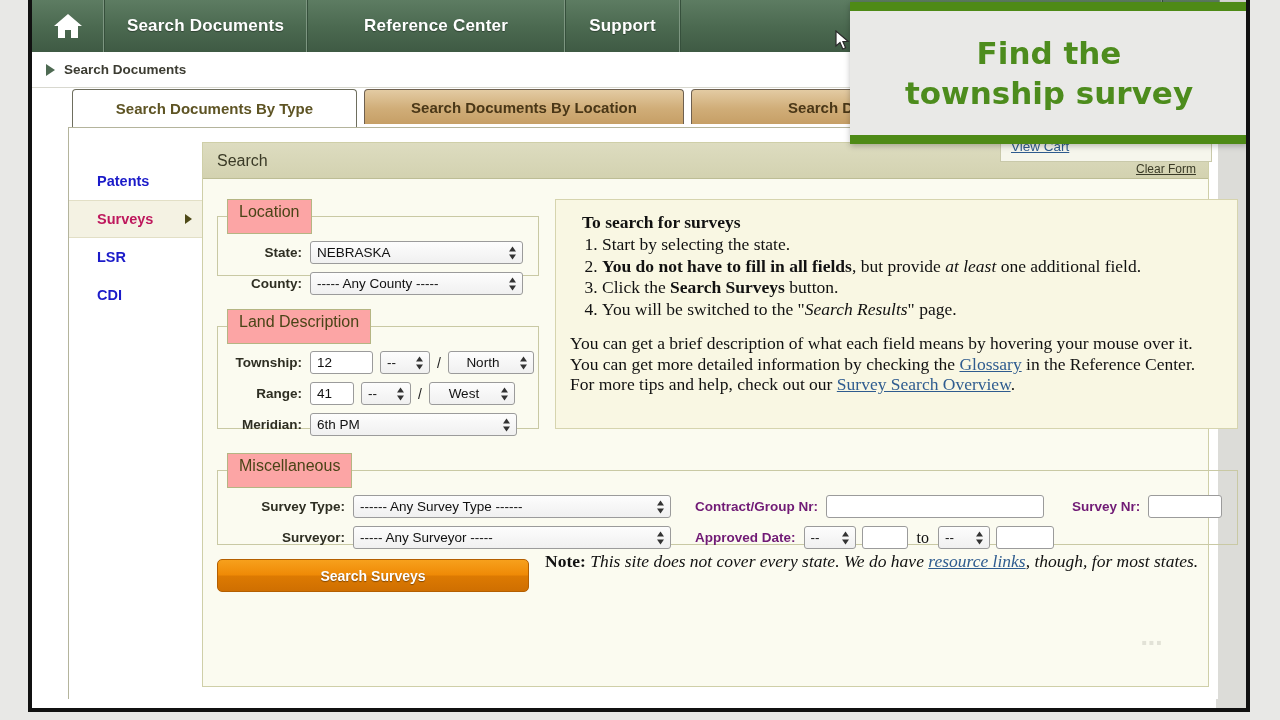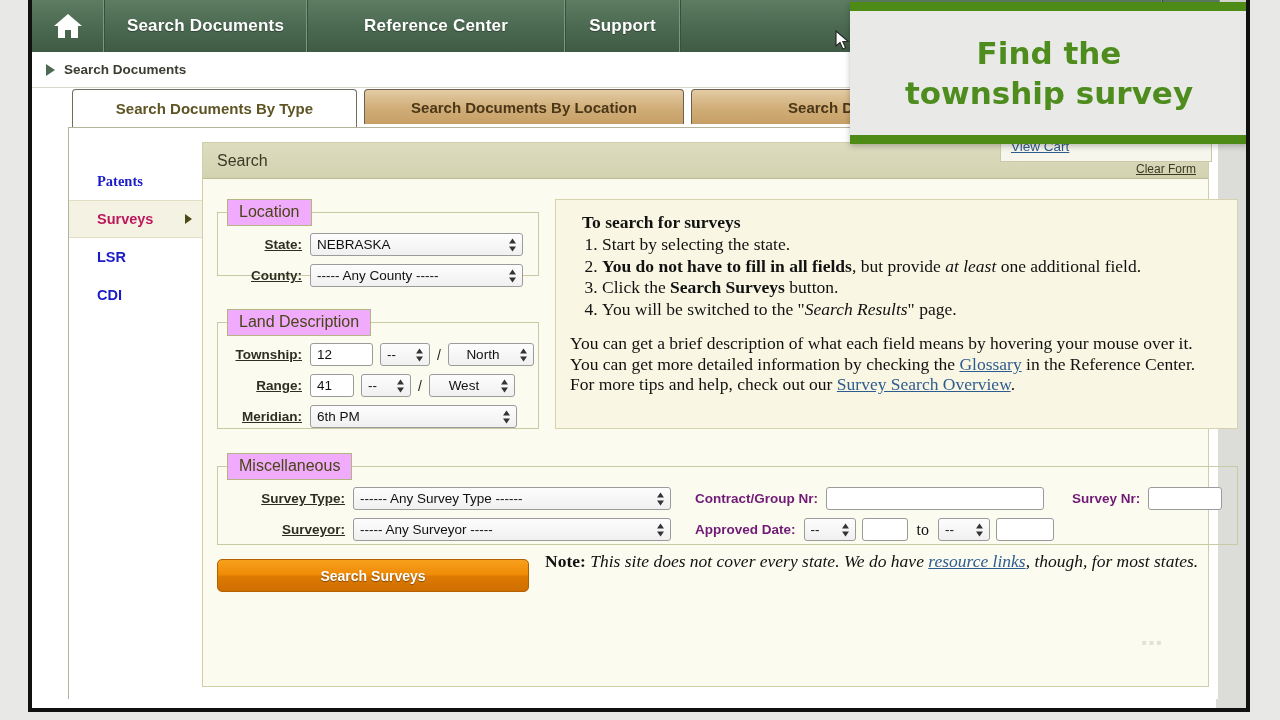--- a/index.html
+++ b/index.html
@@ -190,21 +190,21 @@
     border-top: 1px solid #e2dfc6;
     border-bottom: 1px solid #e2dfc6;
   }
   .side-item .arrow {
     position: absolute; right: 10px;
     width: 0; height: 0;
     border-left: 7px solid #4e4a18;
     border-top: 5px solid transparent;
     border-bottom: 5px solid transparent;
   }
-  #sideitem-0 { margin-top: 34px; font-family: Liberation Serif, serif; }
+  #sideitem-0 { margin-top: 34px; }
 
   
   #searchpanel {
     position: absolute;
     left: 133px; top: 14px;
     width: 1007px; height: 545px;
     background: #fbfbf0;
     border: 1px solid #cfcfa8;
   }
   #searchhead {
@@ -223,42 +223,41 @@
 
   
   fieldset.box {
     border: 1px solid #c9c9a4;
     margin: 0;
     padding: 0;
     background: transparent;
     position: absolute;
   }
   fieldset.box > legend {
-    background: #f0abfc;
+    background: #fca5a5;
     border: 1px solid #b5b583;
     font-size: 16px;
     color: #4a4417;
-    padding: 3px 11px 4px 11px;
+    padding: 3px 11px 12px 11px;
     margin-left: 9px;
   }
   #fs-location   { left: 14px; top: 56px;  width: 322px; height: 77px; }
   #fs-land       { left: 14px; top: 166px; width: 322px; height: 120px; }
   #fs-misc       { left: 14px; top: 310px; width: 1021px; height: 92px; }
   #fs-misc { width: 1021px; }
 
   .frow {
     display: flex; align-items: center;
     margin: 6px 0 0 0;
     height: 25px;
   }
   .flabel {
     font-size: 13.5px; font-weight: bold; color: #2e2e22;
     text-align: right;
     padding-right: 8px;
-    text-decoration: underline;
   }
   .sel, .txt {
     font-family: "Liberation Sans", sans-serif;
     font-size: 13.5px;
     color: #111;
     background: #fdfdfd;
     border: 1px solid #9b9b9b;
     border-radius: 3px;
     height: 23px;
     padding: 0 6px;

